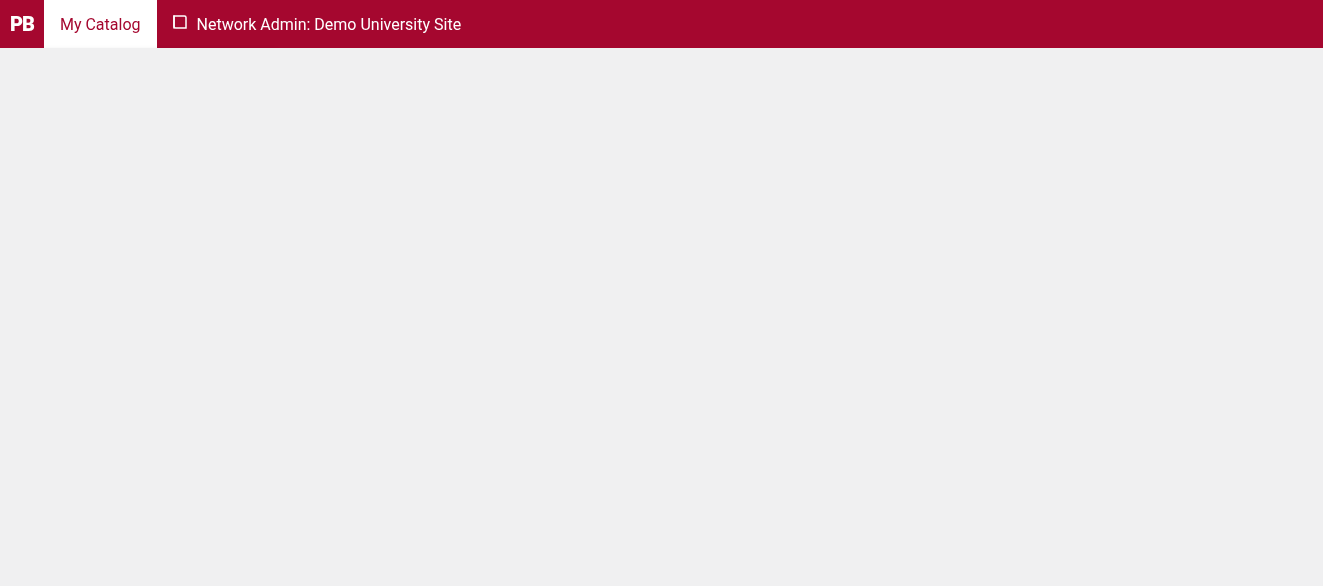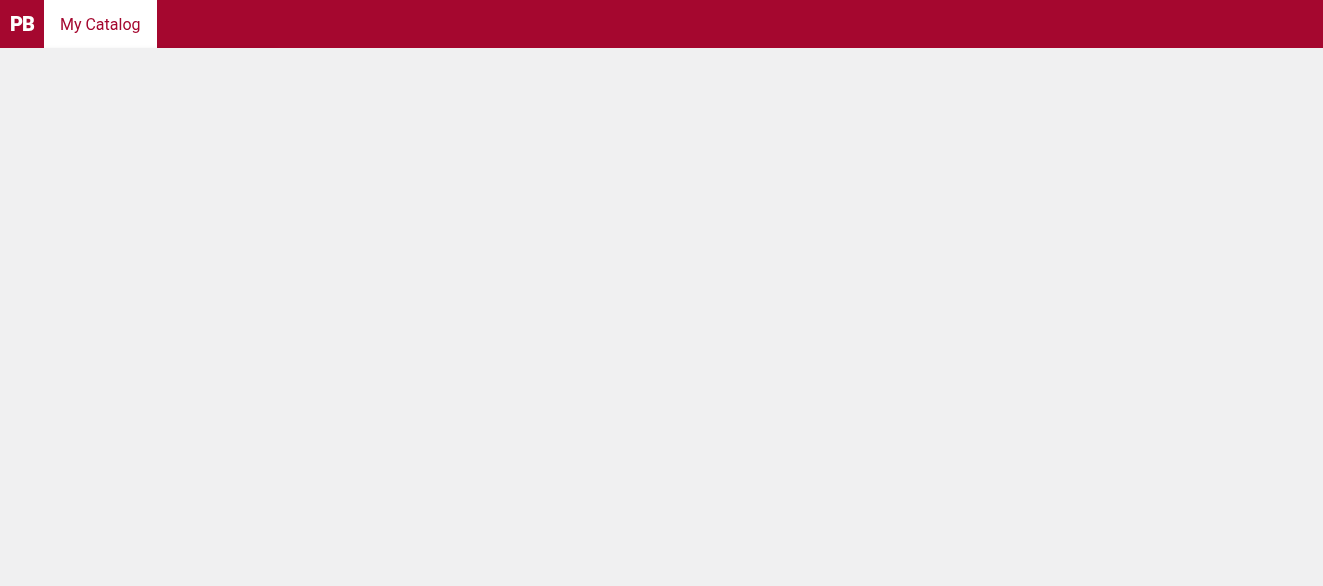--- a/index.html
+++ b/index.html
@@ -207,20 +207,29 @@
   .main2 h1 { font-size: 28px; font-weight: 400; color: #1d2327; margin-bottom: 16px; }
   .pages-line { display: flex; align-items: center; gap: 8px; }
   .arrow-svg { position: absolute; z-index: 60; pointer-events: none; }
 </style>
 </head>
 <body>
 
 <div class="admin-bar">
   <div class="pb-logo">PB</div>
   <div class="tab-active">My Catalog</div>
+  <div class="bar-item">
+    <span class="icn">
+      <svg width="18" height="18" viewBox="0 0 24 24" fill="none" stroke="#fff" stroke-width="2" stroke-linecap="round">
+          <path d="M4 4h14a2 2 0 0 1 2 2v14H6a2 2 0 0 1-2-2V4z"></path>
+          <path d="M4 4v16"></path>
+        </svg>
+    </span>
+    <span>Network Admin: Demo University Site</span>
+  </div>
 </div>
 
 <div class="dropdown">
   <div class="dropdown-item">Add A New Book</div>
   <div class="dropdown-item">Clone A Book</div>
   <div style="height:10px"></div>
   <div class="dropdown-item">
     <span>Network Admin</span>
     <span class="dd-arrow">▶</span>
   </div>

